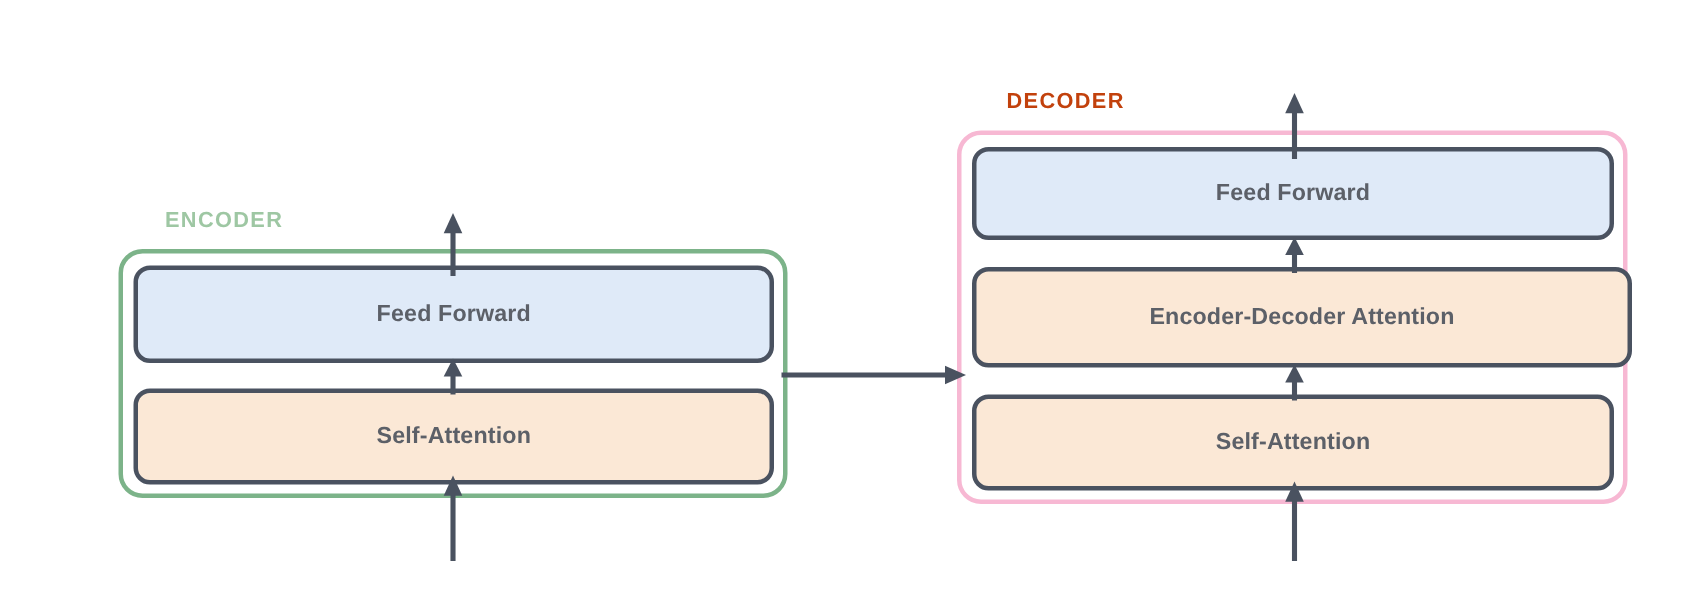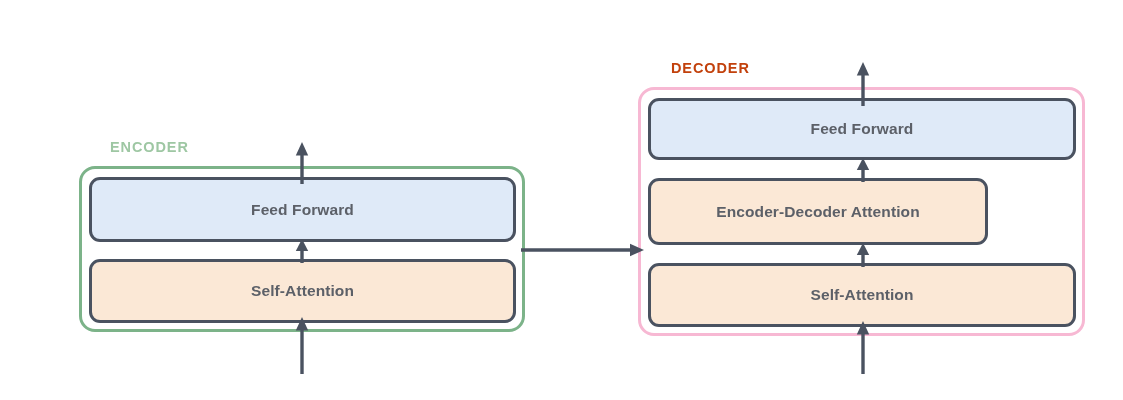--- a/index.html
+++ b/index.html
@@ -77,21 +77,21 @@
     letter-spacing: 0.1px;
   }
   .fill-ff { background: #dfeaf8; }
   .fill-attn { background: #fbe8d6; }
 
   
   .enc-ff  { left: 89px;  top: 177px; width: 427px; height: 65px; }
   .enc-sa  { left: 89px;  top: 259px; width: 427px; height: 64px; }
   
   .dec-ff  { left: 648px; top: 98px;  width: 428px; height: 62px; }
-  .dec-eda { left: 648px; top: 178px; width: 340px; height: 67px; }
+  .dec-eda { left: 648px; top: 178px; width: 440px; height: 67px; }
   .dec-sa  { left: 648px; top: 263px; width: 428px; height: 64px; }
 
   
   .arrow {
     position: absolute;
     overflow: visible;
   }
   .arrow svg { display: block; overflow: visible; }
   .arrow-stroke {
     stroke: #4a5260;

